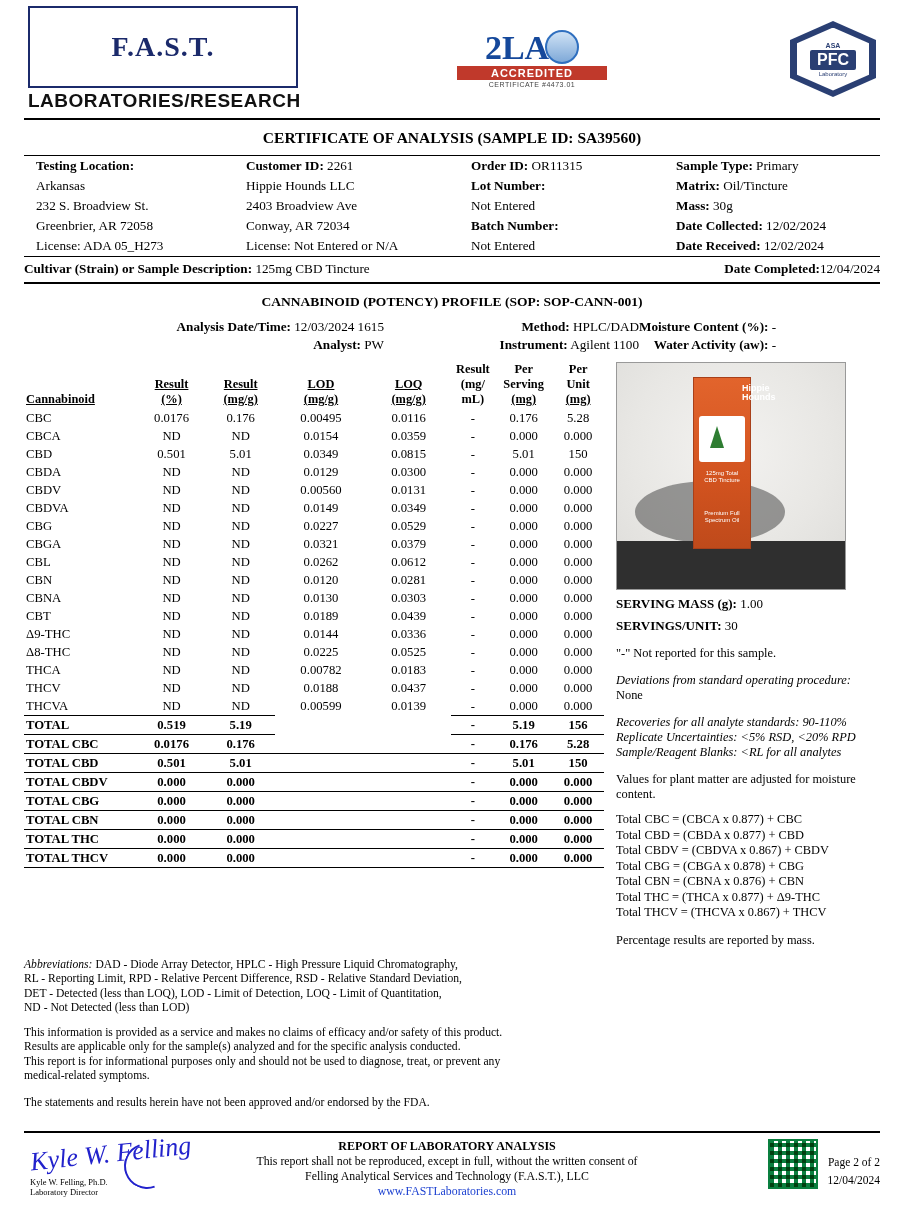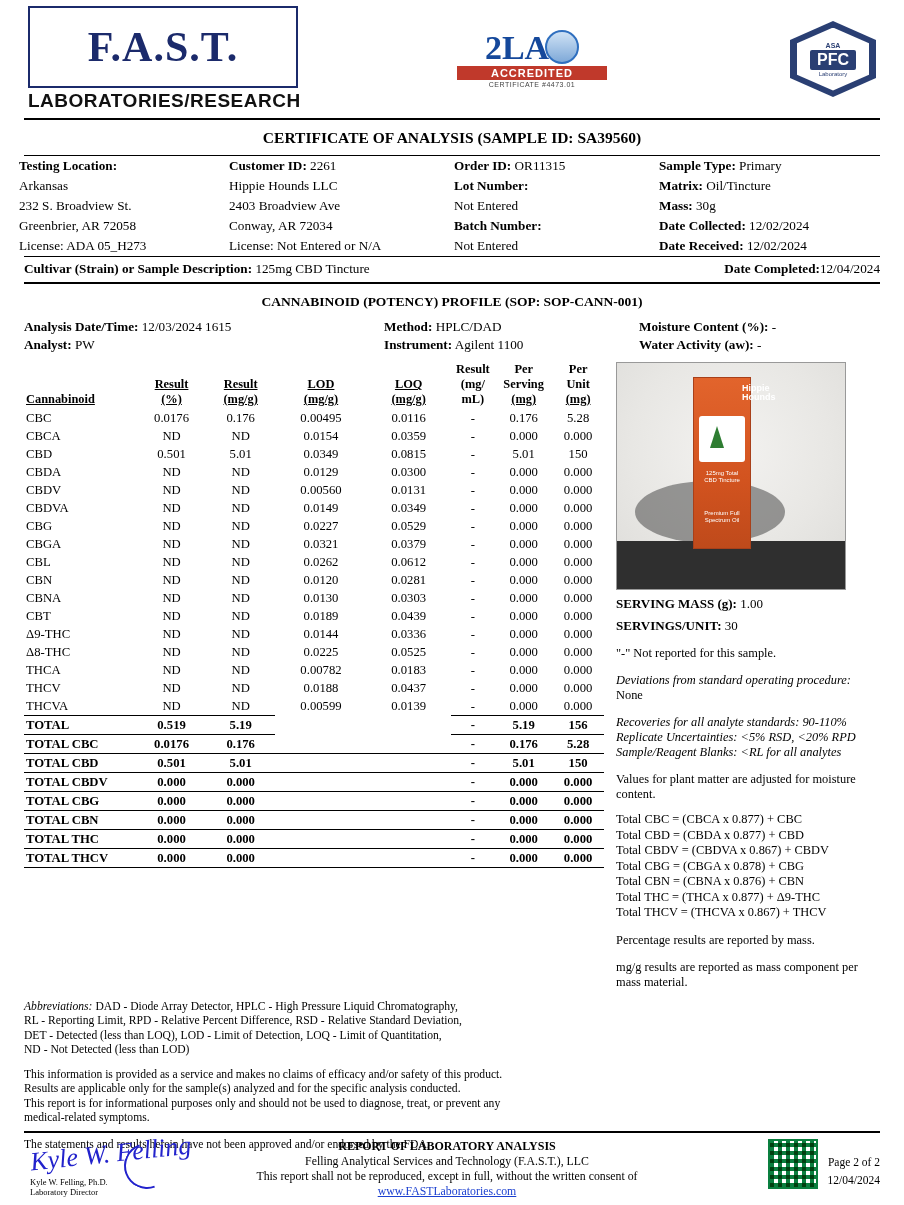--- a/index.html
+++ b/index.html
@@ -3,21 +3,21 @@
 <meta charset="utf-8">
 <style>
   html,body{margin:0;padding:0;background:#fff;}
   body{width:904px;font-family:"Liberation Serif", serif;color:#000;}
   .page{width:904px;min-height:1205px;position:relative;padding:0;box-sizing:border-box;}
 
   
   .topbar{display:flex;align-items:center;justify-content:space-between;padding:6px 28px 4px 28px;}
   .fast-logo{width:270px;}
   .fast-logo .fast-word{
-    font-family:"Liberation Serif", serif;font-weight:bold;font-size:42px;letter-spacing:1px;
+    font-family:"Liberation Serif", serif;font-weight:bold;font-size:28px;letter-spacing:1px;
     color:#1b2a6b;border:2px solid #1b2a6b;padding:16px 6px;line-height:46px;text-align:center;
   }
   .fast-logo .fast-sub{
     font-family:"Liberation Sans", sans-serif;font-weight:bold;font-size:19px;letter-spacing:.5px;
     text-align:center;color:#111;margin-top:2px;
   }
   .accred{width:150px;text-align:center;position:relative;}
   .accred .globe{
     font-family:"Liberation Serif",serif;font-weight:bold;font-size:34px;color:#15489b;line-height:34px;
   }
@@ -40,36 +40,36 @@
     font-size:16px;padding:1px 7px;border-radius:2px;margin:1px 0;}
   .pfc .lab{font-family:"Liberation Sans",sans-serif;font-size:6px;color:#2a3f73;}
 
   .rule{border-top:2px solid #000;margin:2px 24px 0 24px;}
   .rule-thin{border-top:1px solid #000;margin:0 24px;}
 
   
   .coa-title{text-align:center;font-weight:bold;font-size:15.5px;margin:9px 0 8px 0;}
 
   
-  .info{margin:0 19px;font-size:13.2px;}
+  .info{margin:0 36px;font-size:13.2px;}
   .info table{width:100%;border-collapse:collapse;}
   .info td{padding:2px 0;vertical-align:top;}
   .c1{width:210px;}.c2{width:225px;}.c3{width:205px;}.c4{width:auto;}
   b{font-weight:bold;}
   .cultivar-row{margin:0 24px;font-size:13.2px;display:flex;justify-content:space-between;padding:4px 0 3px 0;}
 
   .section-title{text-align:center;font-weight:bold;font-size:13.5px;margin:10px 0 8px 0;}
 
   
   .meta{margin:0 24px;display:flex;font-size:13.2px;}
   .meta .mcol{flex:0 0 auto;}
   .meta .m1{width:360px;}
   .meta .m2{width:255px;}
   .meta .m3{width:auto;}
-  .meta div.line{padding:1px 0;}
+  .meta div.line{padding:1px 0;text-align:right;}
 
   
   .body-wrap{display:flex;margin:8px 24px 0 24px;}
   .left{width:580px;}
   .right{width:auto;flex:1;padding-left:12px;}
 
   table.cann{border-collapse:collapse;width:100%;font-size:12.6px;}
   table.cann th{font-weight:bold;font-size:12.4px;padding:0 2px 2px 2px;vertical-align:bottom;}
   table.cann th .u{text-decoration:underline;display:block;}
   table.cann td{padding:1.5px 2px;font-size:12.7px;}
@@ -117,21 +117,21 @@
   .foot-inner{display:flex;margin:6px 24px 0 24px;align-items:flex-start;}
   .sig{width:180px;position:relative;height:66px;}
   .sig .script{font-family:"Liberation Serif",serif;font-style:italic;font-size:26px;color:#2222cc;
     transform:rotate(-6deg);position:absolute;left:6px;top:0px;}
   .sig .swirl{position:absolute;left:100px;top:4px;width:42px;height:42px;border:2px solid #2222cc;border-radius:50%;
     border-top-color:transparent;border-right-color:transparent;transform:rotate(25deg);}
   .sig .nm{position:absolute;left:6px;top:38px;font-size:8.5px;}
   .sig .ti{position:absolute;left:6px;top:48px;font-size:8.5px;}
   .footc{flex:1;text-align:center;font-size:11.8px;line-height:15px;}
   .footc .hd{font-weight:bold;font-size:12px;}
-  .footc .link{color:#1a3fd0;text-decoration:underline;}
+  .footc .link{color:#1a3fd0;}
   .footr{width:190px;display:flex;justify-content:flex-end;align-items:flex-end;gap:10px;}
   .qr{width:46px;height:46px;background:
     repeating-linear-gradient(0deg,#0a7f3f 0 4px,#fff 4px 8px),
     repeating-linear-gradient(90deg,#0a7f3f 0 4px,transparent 4px 8px);
     background-blend-mode:multiply;border:2px solid #0a7f3f;}
   .footr .pg{font-size:11.5px;text-align:right;line-height:18px;}
 </style>
 </head>
 <body>
 
@@ -544,21 +544,20 @@
         <div>Total CBC = (CBCA x 0.877) + CBC</div>
         <div>Total CBD = (CBDA x 0.877) + CBD</div>
         <div>Total CBDV = (CBDVA x 0.867) + CBDV</div>
         <div>Total CBG = (CBGA x 0.878) + CBG</div>
         <div>Total CBN = (CBNA x 0.876) + CBN</div>
         <div>Total THC = (THCA x 0.877) + Δ9-THC</div>
         <div>Total THCV = (THCVA x 0.867) + THCV</div>
       </div>
 
       <div class="rnote">Percentage results are reported by mass.</div>
-      <div class="rnote">mg/g results are reported as mass component per mass material.</div>
     </div>
   </div>
 
   <div class="abbr">
     <span class="ital" style="font-weight:normal;font-style:italic">Abbreviations:</span><span> DAD - Diode Array Detector, HPLC - High Pressure Liquid Chromatography,</span><br>
     <span>RL - Reporting Limit, RPD - Relative Percent Difference, RSD - Relative Standard Deviation,</span><br>
     <span>DET - Detected (less than LOQ), LOD - Limit of Detection, LOQ - Limit of Quantitation,</span><br>
     <span>ND - Not Detected (less than LOD)</span>
   </div>
 
@@ -575,22 +574,22 @@
     <div class="foot-rule"></div>
     <div class="foot-inner">
       <div class="sig">
         <div class="script">Kyle W. Felling</div>
         <div class="swirl"></div>
         <div class="nm">Kyle W. Felling, Ph.D.</div>
         <div class="ti">Laboratory Director</div>
       </div>
       <div class="footc">
         <div class="hd">REPORT OF LABORATORY ANALYSIS</div>
+        <div>This report shall not be reproduced, except in full, without the written consent of</div>
         <div>Felling Analytical Services and Technology (F.A.S.T.), LLC</div>
-        <div>This report shall not be reproduced, except in full, without the written consent of</div>
         <div class="link">www.FASTLaboratories.com</div>
       </div>
       <div class="footr">
         <div class="qr"></div>
         <div class="pg">
           <div>Page 2 of 2</div>
           <div>12/04/2024</div>
         </div>
       </div>
     </div>

